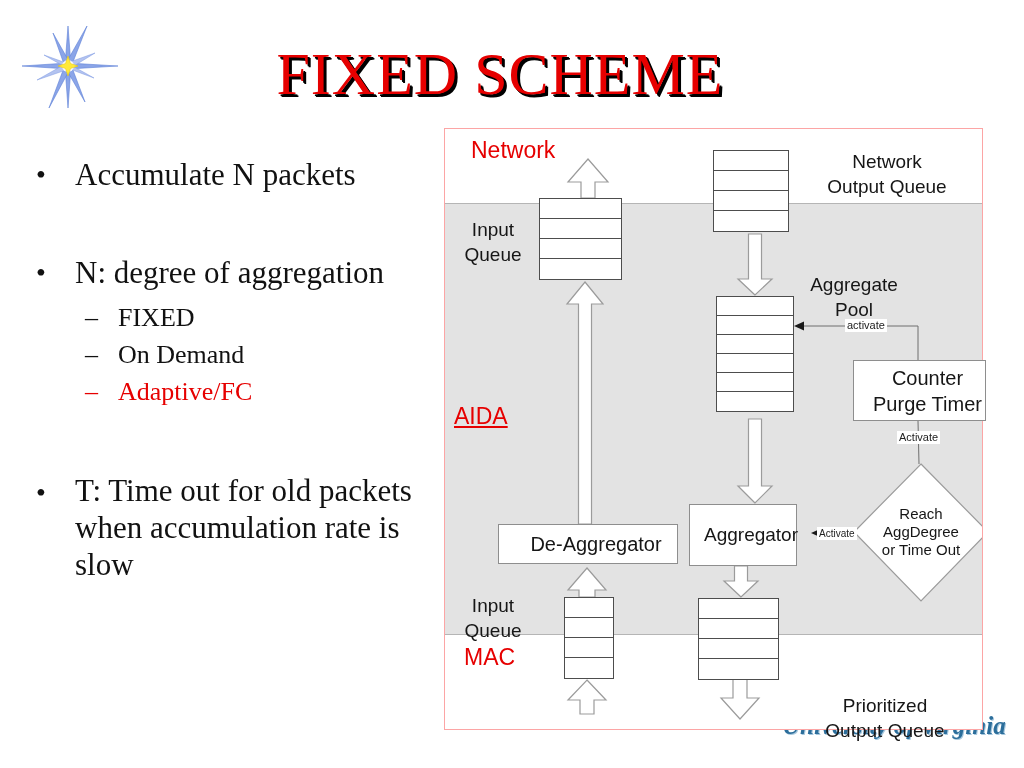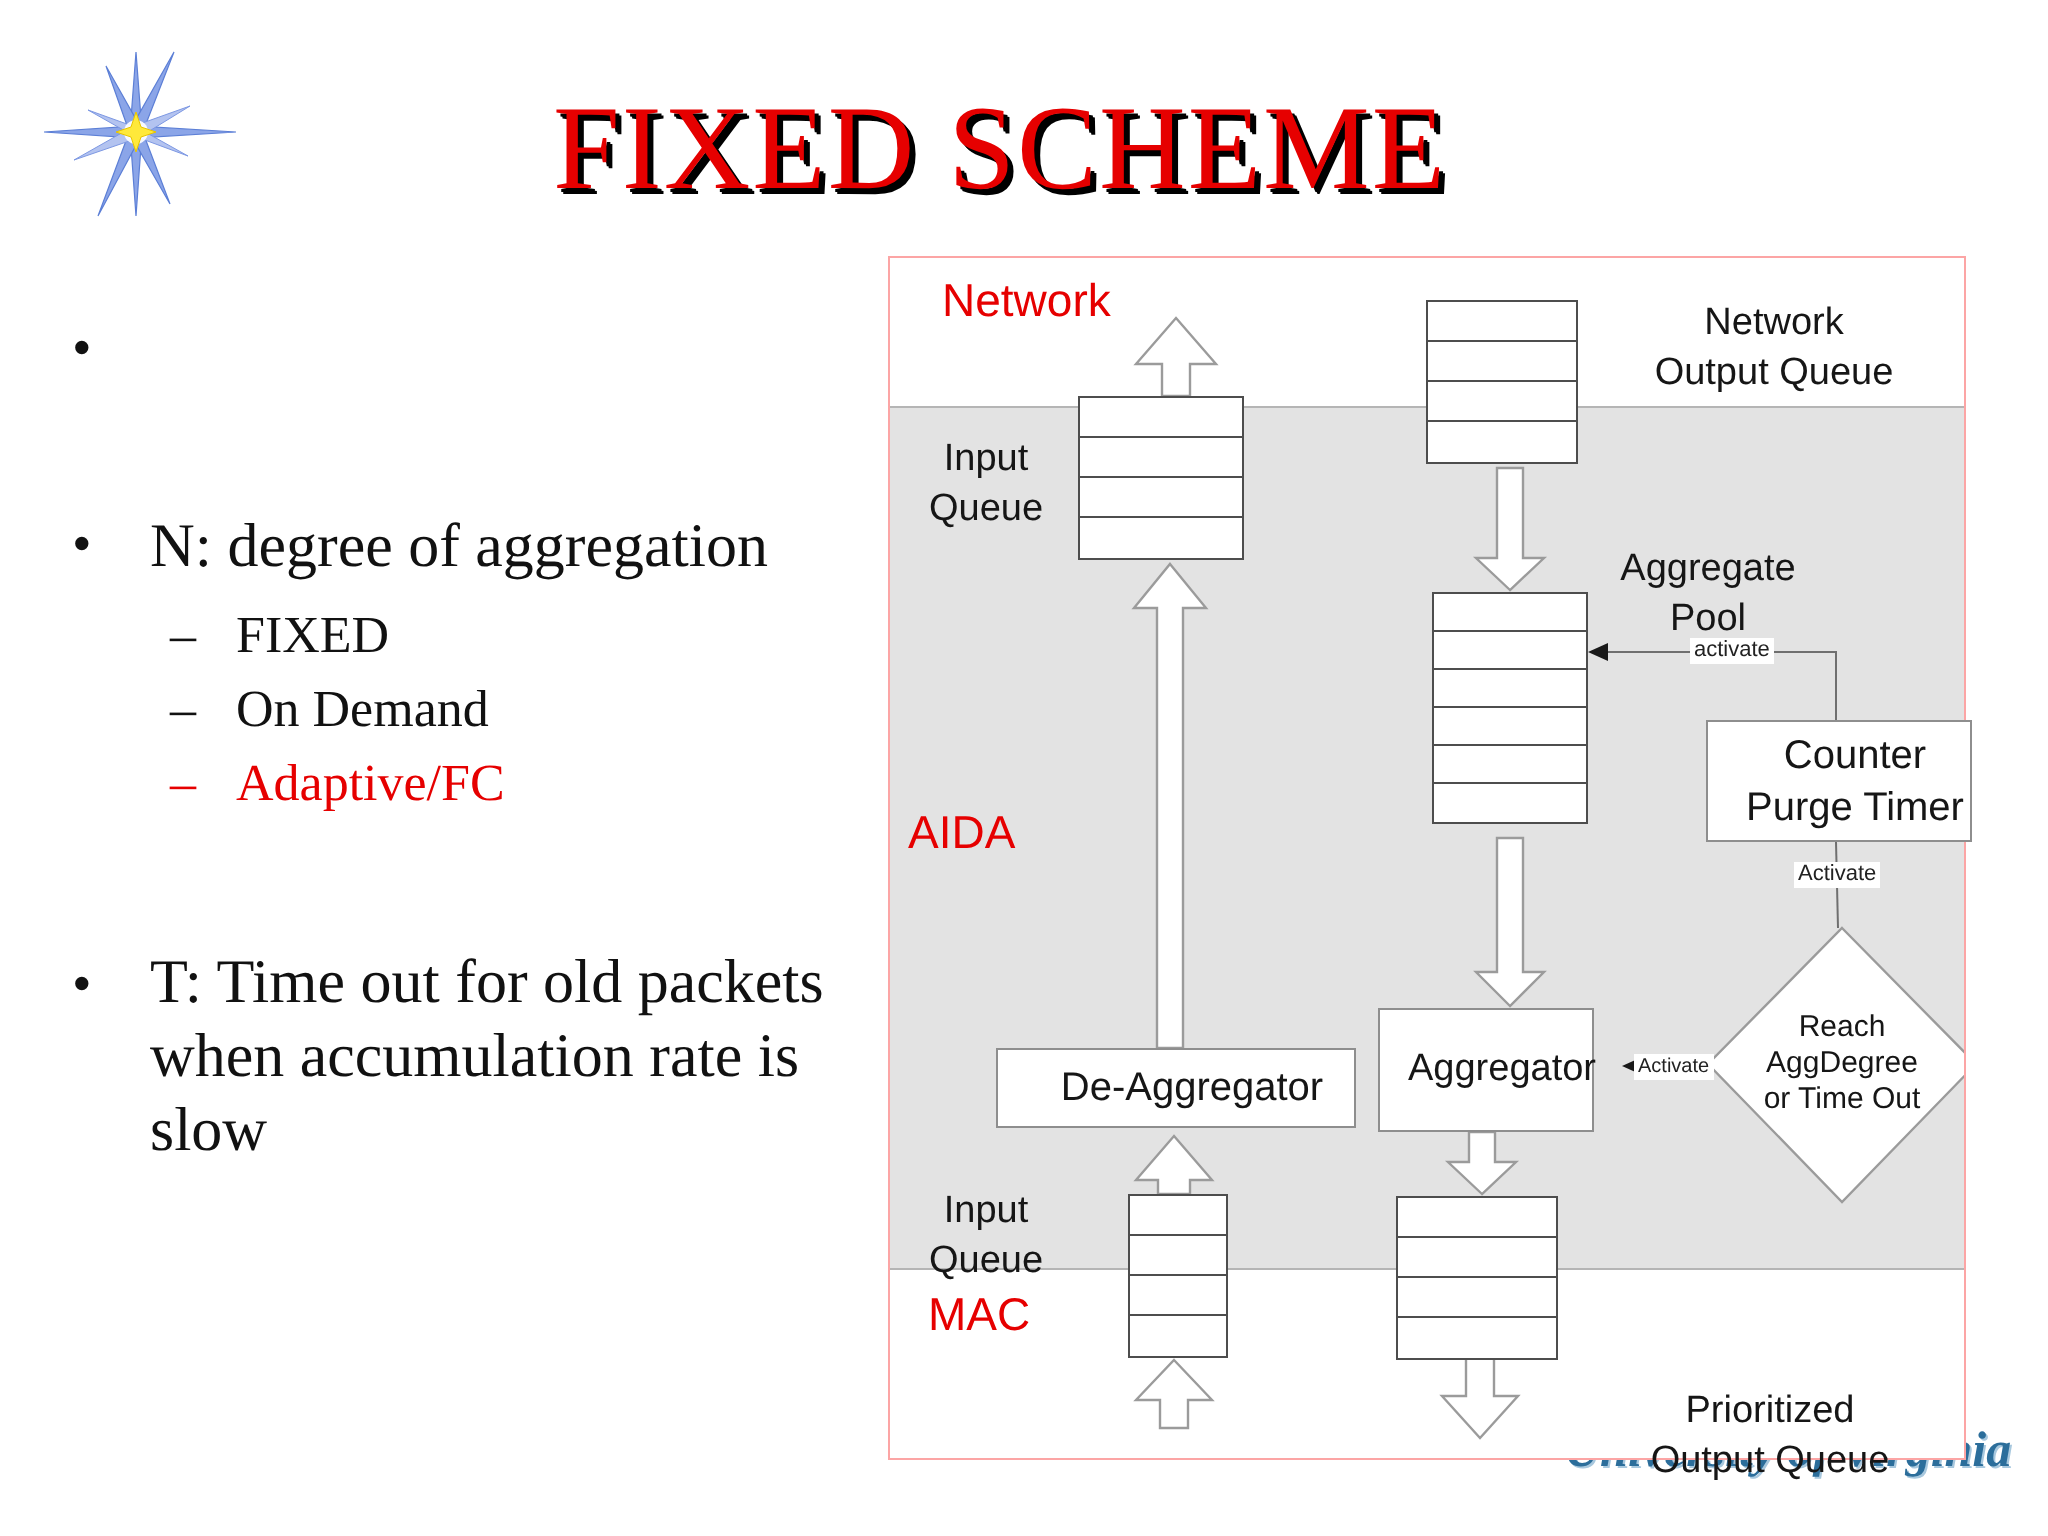--- a/index.html
+++ b/index.html
@@ -125,20 +125,21 @@
     <polygon points="88,74 63,60 61,64"></polygon>
   </g>
   <circle cx="62" cy="62" r="6" fill="#ffffff" opacity="0.9"></circle>
   <polygon points="62,52 64.5,59.5 72,62 64.5,64.5 62,72 59.5,64.5 52,62 59.5,59.5" fill="#ffe93a" stroke="#e8c500" stroke-width="0.5"></polygon>
 </svg>
 
 <div class="title">FIXED SCHEME</div>
 
 <div class="bullet" style="left:36px;top:157px;">
   <span class="dot">•</span>
+  <span>Accumulate N packets</span>
 </div>
 
 <div class="bullet" style="left:36px;top:255px;">
   <span class="dot">•</span>
   <span>N: degree of aggregation</span>
 </div>
 
 <div class="sub-bullet" style="left:85px;top:303px;">
   <span class="dash">–</span>
   <span>FIXED</span>
@@ -192,21 +193,21 @@
     </g>
     <g fill="#1a1a1a">
       <polygon points="349,197 359,192.5 359,201.5"></polygon>
       <polygon points="366,404 376,399.5 376,408.5"></polygon>
     </g>
 
     <polygon points="476,335 543,403 476,472 409,403" fill="#ffffff" stroke="#9b9b9b" stroke-width="1.2"></polygon>
   </svg>
 
   <div class="layer-label" style="left:26px;top:8px;">Network</div>
-  <div class="layer-label" style="left:9px;top:274px;">AIDA</div>
+  <div class="layer-label" style="left:9px;top:274px;text-decoration:underline;">AIDA</div>
   <div class="layer-label" style="left:19px;top:515px;">MAC</div>
 
   <div class="dlabel prewrap" style="left:4px;top:88px;width:88px;">Input
 Queue</div>
   <div class="dlabel prewrap" style="left:357px;top:20px;width:170px;">Network
 Output Queue</div>
   <div class="dlabel prewrap" style="left:339px;top:143px;width:140px;">Aggregate
 Pool</div>
   <div class="dlabel prewrap" style="left:4px;top:464px;width:88px;">Input
 Queue</div>

